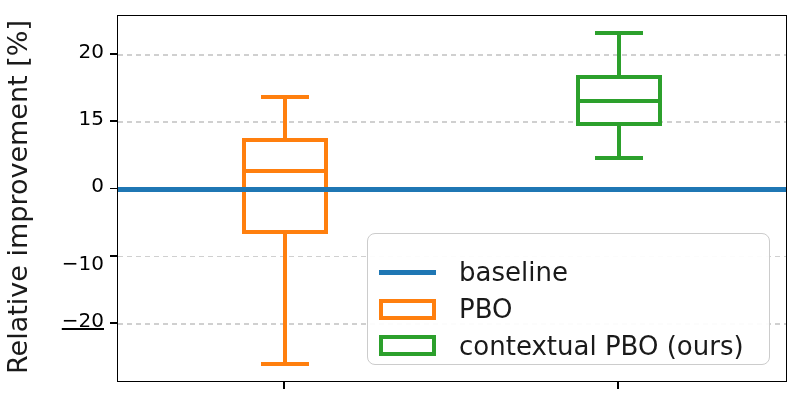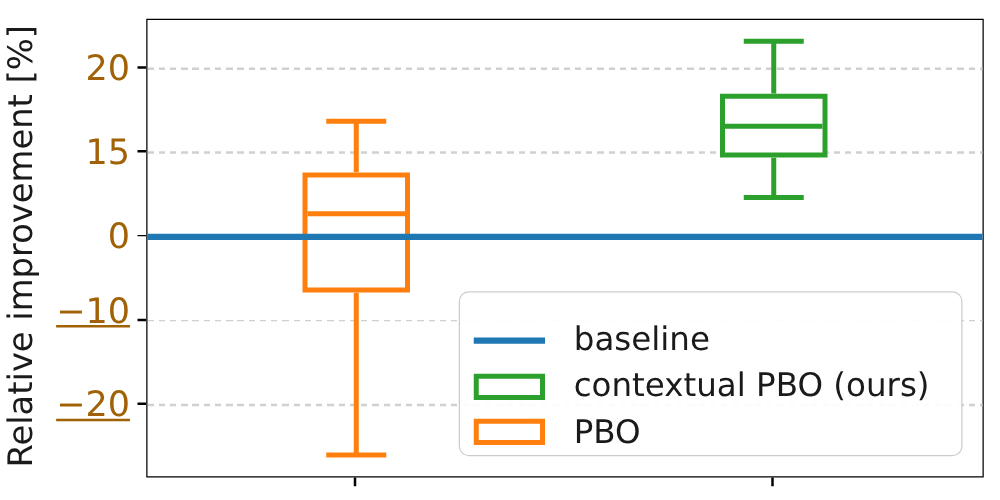--- a/index.html
+++ b/index.html
@@ -33,22 +33,22 @@
     left: 0;
     width: 100%;
     height: 4.5px;
     z-index: 3;
   }
   .box-part { position: absolute; z-index: 2; }
   .ytick-label {
     position: absolute;
     width: 66px;
     text-align: right;
-    font-size: 28px;
-    color: #a16207;
+    font-size: 20px;
+    color: #000000;
     line-height: 1;
   }
   .ytick-mark {
     position: absolute;
     height: 1.8px;
     width: 7px;
     background: #000000;
   }
   .xtick-mark {
     position: absolute;
@@ -112,21 +112,21 @@
 
 <div id="figure">
   <div id="y-axis-label">Relative improvement [%]</div>
   <div id="yticks-layer">
       <div class="ytick-label" style="left: 38px; top: 40.9871px;">20</div>
       <div class="ytick-mark" style="left: 110px; top: 53.0871px;"></div>
       <div class="ytick-label" style="left: 38px; top: 108.206px;">15</div>
       <div class="ytick-mark" style="left: 110px; top: 120.306px;"></div>
       <div class="ytick-label" style="left: 38px; top: 175.425px;">0</div>
       <div class="ytick-mark" style="left: 110px; top: 187.525px;"></div>
-      <div class="ytick-label" style="left: 38px; top: 235px; text-decoration: underline;">−10</div>
+      <div class="ytick-label" style="left: 38px; top: 253px;">−10</div>
       <div class="ytick-mark" style="left: 110px; top: 254.745px;"></div>
       <div class="ytick-label" style="left: 38px; top: 309.864px; text-decoration: underline;">−20</div>
       <div class="ytick-mark" style="left: 110px; top: 321.964px;"></div>
     </div>
   <div id="plot-area">
       <div class="gridline" style="top: 38.1871px; background: repeating-linear-gradient(90deg, rgb(208, 208, 208) 0px, rgb(208, 208, 208) 5px, transparent 5px, transparent 9px);"></div>
       <div class="gridline" style="top: 105.406px; background: repeating-linear-gradient(90deg, rgb(208, 208, 208) 0px, rgb(208, 208, 208) 5px, transparent 5px, transparent 9px);"></div>
       <div class="gridline" style="top: 172.625px; background: repeating-linear-gradient(90deg, rgb(208, 208, 208) 0px, rgb(208, 208, 208) 5px, transparent 5px, transparent 9px);"></div>
       <div class="gridline" style="top: 239.845px; background: repeating-linear-gradient(90deg, rgb(208, 208, 208) 0px, rgb(208, 208, 208) 5px, transparent 5px, transparent 9px);"></div>
       <div class="gridline" style="top: 307.064px; background: repeating-linear-gradient(90deg, rgb(208, 208, 208) 0px, rgb(208, 208, 208) 5px, transparent 5px, transparent 9px);"></div>
@@ -147,21 +147,21 @@
   <div id="xticks-layer">
       <div class="xtick-mark" style="left: 283.1px; top: 381.8px;"></div>
       <div class="xtick-mark" style="left: 617.1px; top: 381.8px;"></div>
     </div>
   <div id="legend">
       <div class="legend-row">
         <div class="legend-swatch-line" style="background: rgb(31, 119, 180);"></div>
         <div class="legend-label">baseline</div>
       </div>
       <div class="legend-row">
+        <div class="legend-swatch-box" style="border-color: rgb(255, 127, 14);"></div>
+        <div class="legend-label">PBO</div>
+      </div>
+      <div class="legend-row">
         <div class="legend-swatch-box" style="border-color: rgb(44, 160, 44);"></div>
         <div class="legend-label">contextual PBO (ours)</div>
-      </div>
-      <div class="legend-row">
-        <div class="legend-swatch-box" style="border-color: rgb(255, 127, 14);"></div>
-        <div class="legend-label">PBO</div>
       </div>
     </div>
 </div>
 
 </body></html>

